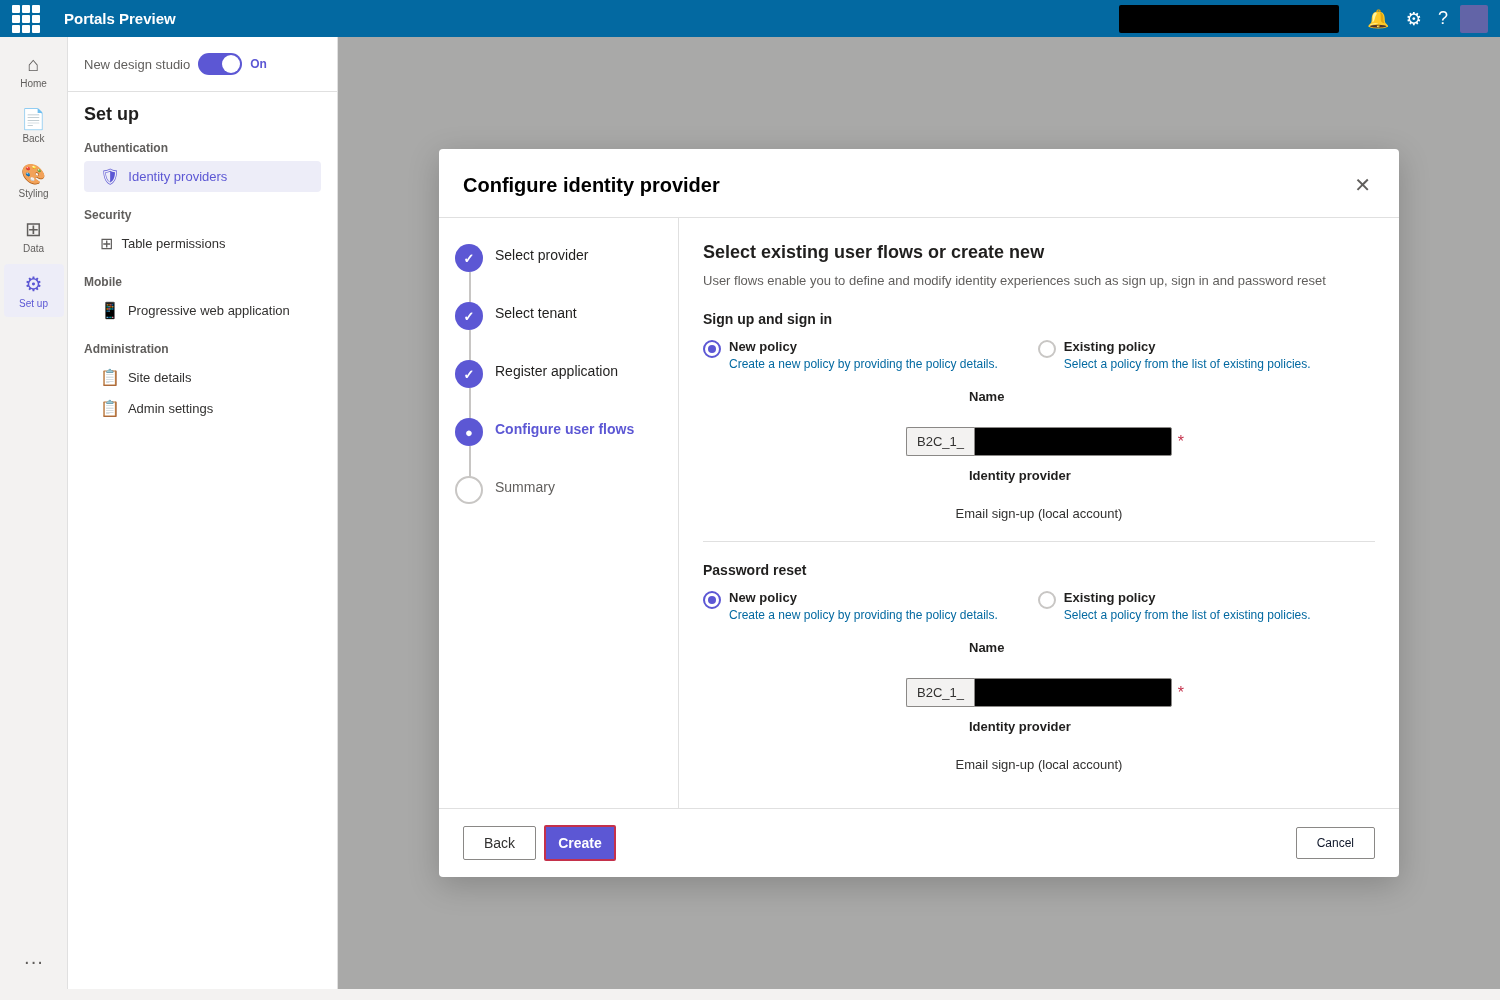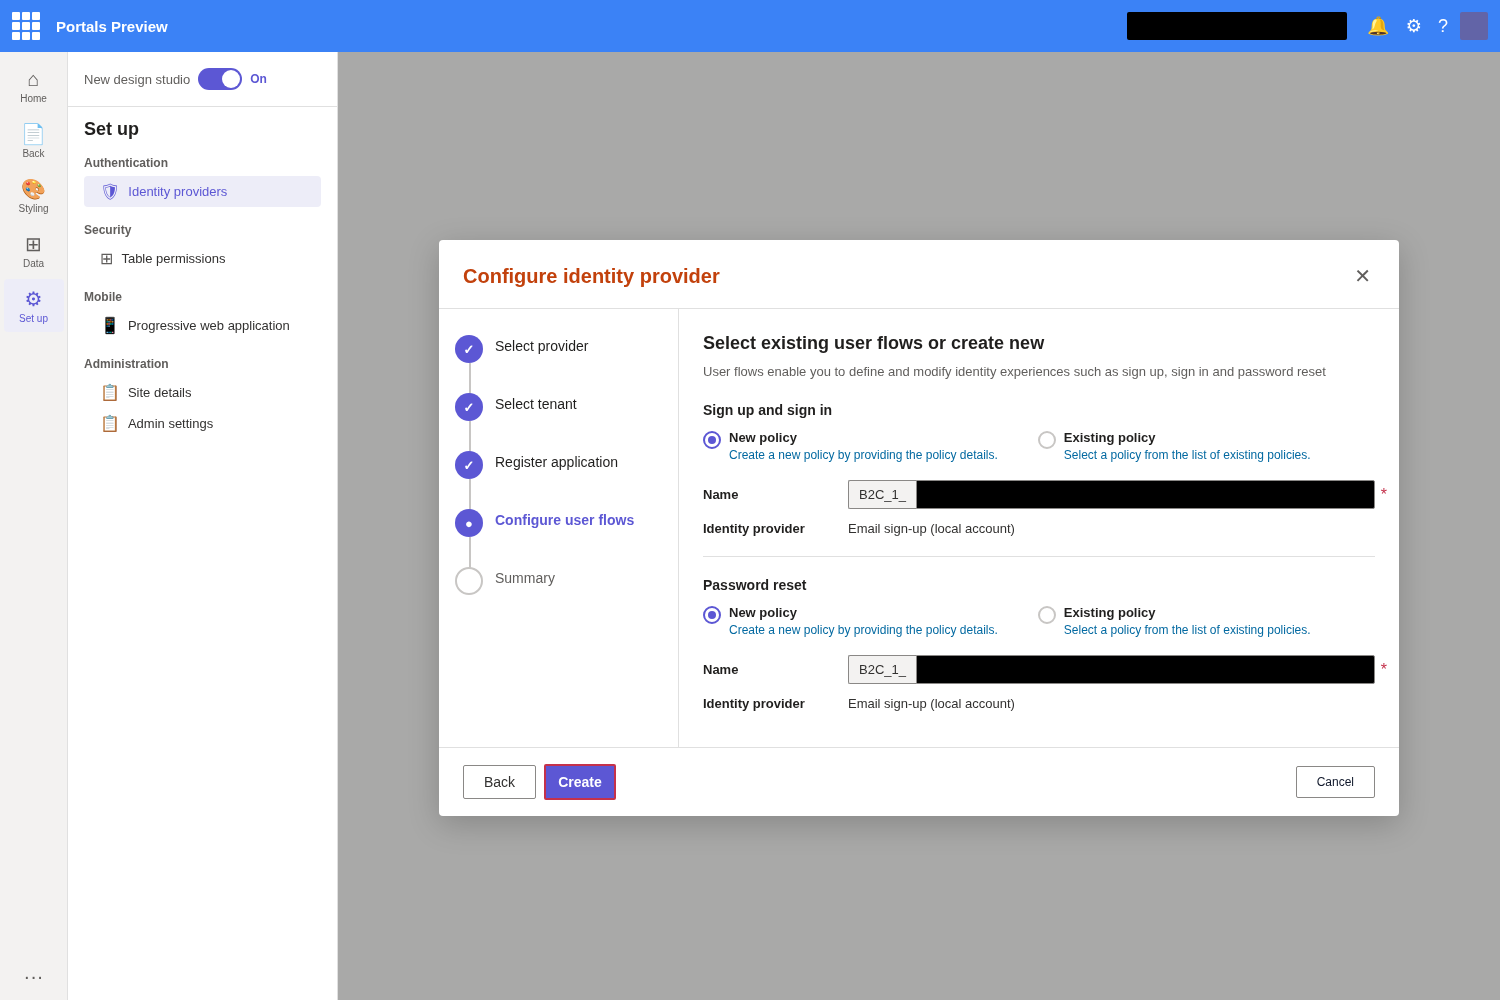--- a/index.html
+++ b/index.html
@@ -1,22 +1,22 @@
 <!DOCTYPE html>
 <html><head>
   <meta charset="utf-8">
   <style>
     * { box-sizing: border-box; margin: 0; padding: 0; font-family: 'Segoe UI', sans-serif; }
     body { width: 1500px; height: 1000px; overflow: hidden; background: #f3f2f1; }
 
     
     .topbar {
       display: flex; align-items: center;
-      background: #3b82f6; height: 52px; padding: 0 12px;
-      color: white; gap: 16px;
+      background: #0369a1; height: 37px; padding: 0 12px;
+      color: white; gap: 24px;
     }
     .topbar-waffle { display: grid; grid-template-columns: repeat(3,8px); grid-template-rows: repeat(3,8px); gap: 2px; cursor: pointer; }
     .topbar-waffle span { background: white; border-radius: 1px; display: block; }
     .topbar-title { font-size: 15px; font-weight: 600; flex: 1; }
     .topbar-brand-redact { background: black; width: 220px; height: 28px; border-radius: 2px; }
     .topbar-icons { display: flex; gap: 8px; margin-left: auto; align-items: center; }
     .topbar-icon { color: white; font-size: 18px; cursor: pointer; padding: 4px; }
     .topbar-avatar { width: 28px; height: 28px; background: #6264a7; border-radius: 2px; }
 
     
@@ -66,21 +66,21 @@
     }
     .modal {
       background: white; width: 960px; max-height: 900px;
       border-radius: 4px; box-shadow: 0 8px 32px rgba(0,0,0,0.2);
       display: flex; flex-direction: column;
     }
     .modal-header {
       display: flex; align-items: center; justify-content: space-between;
       padding: 20px 24px 16px; border-bottom: 1px solid #e0e0e0;
     }
-    .modal-title { font-size: 20px; font-weight: 600; color: #c2410c; }
+    .modal-title { font-size: 20px; font-weight: 600; color: #000000; }
     .modal-close { font-size: 20px; cursor: pointer; color: #605e5c; background: none; border: none; padding: 4px; }
 
     .modal-body { display: flex; flex: 1; overflow: hidden; }
 
     
     .wizard-steps {
       width: 240px; border-right: 1px solid #e0e0e0;
       padding: 24px 16px; display: flex; flex-direction: column; gap: 0;
     }
     .step-item { display: flex; align-items: flex-start; gap: 12px; position: relative; }
@@ -115,21 +115,21 @@
     }
     .radio-circle.selected::after {
       content: ''; width: 8px; height: 8px; border-radius: 50%;
       background: #5c57d4; position: absolute; top: 3px; left: 3px;
     }
     .radio-circle.unselected { border-color: #c8c6c4; }
     .radio-text { font-size: 13px; }
     .radio-text strong { display: block; color: #201f1e; font-weight: 600; margin-bottom: 2px; }
     .radio-text span { color: #0369a1; font-size: 12px; line-height: 1.4; display: block; }
 
-    .form-row { display: flex; align-items: center; gap: 5px; margin-bottom: 12px; }
+    .form-row { display: flex; align-items: center; gap: 23px; margin-bottom: 12px; flex-direction: column; }
     .form-label { font-size: 13px; font-weight: 600; color: #201f1e; width: 140px; }
     .form-input-group { display: flex; align-items: center; flex: 1; position: relative; }
     .input-prefix {
       background: #f3f2f1; border: 1px solid #8a8886; border-right: none;
       padding: 6px 10px; font-size: 13px; color: #323130; border-radius: 2px 0 0 2px;
     }
     .form-input {
       flex: 1; padding: 6px 10px; border: 1px solid #8a8886;
       font-size: 13px; border-radius: 0 2px 2px 0; outline: none;
       background: black; color: black; 

